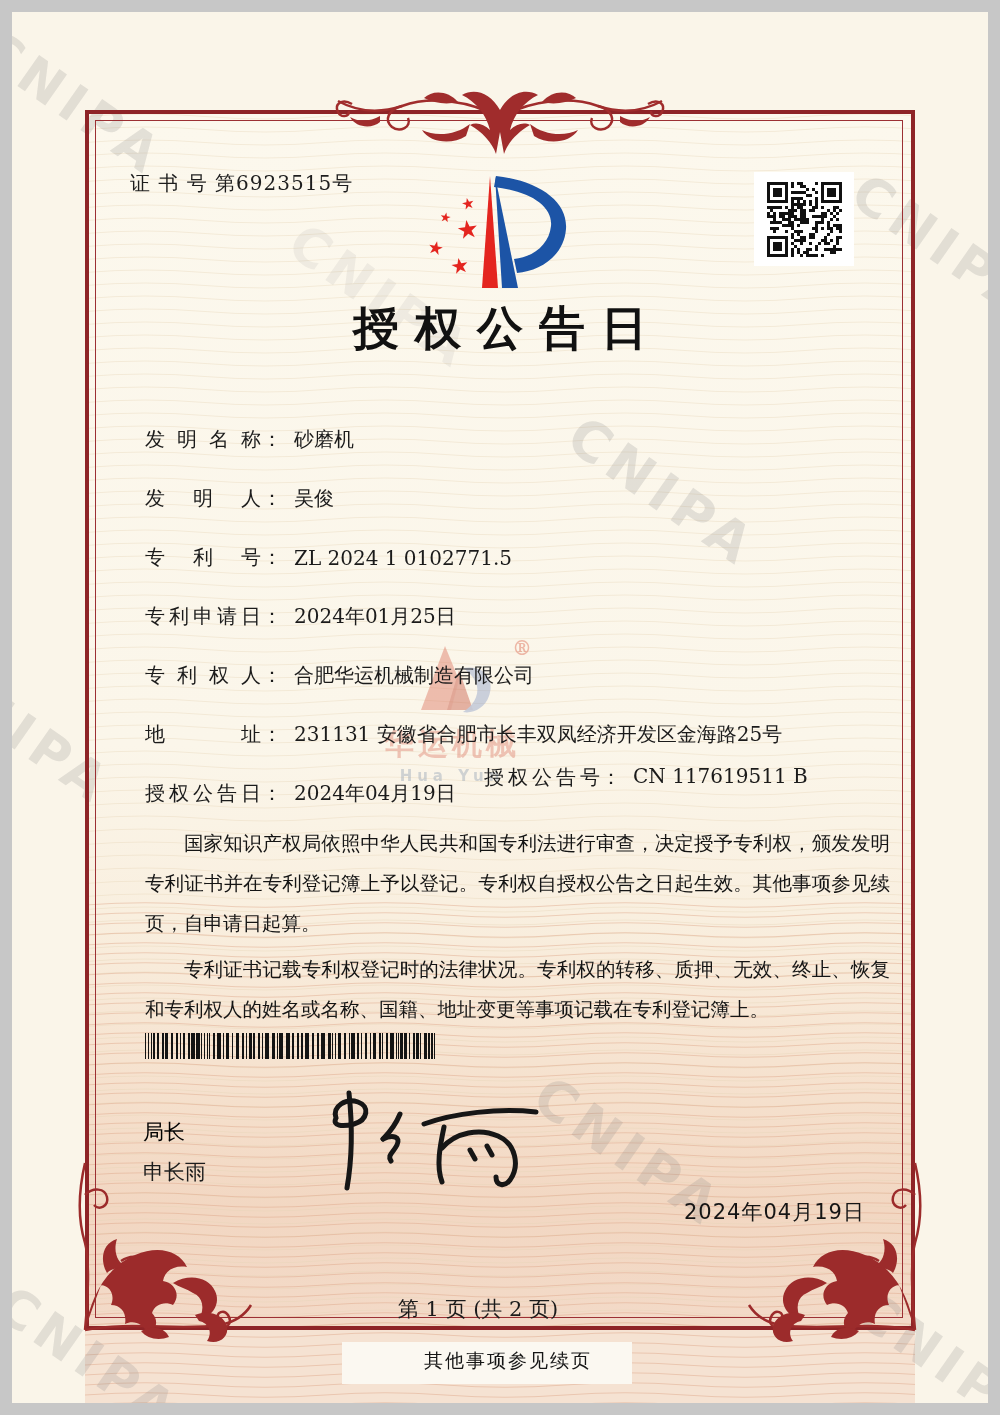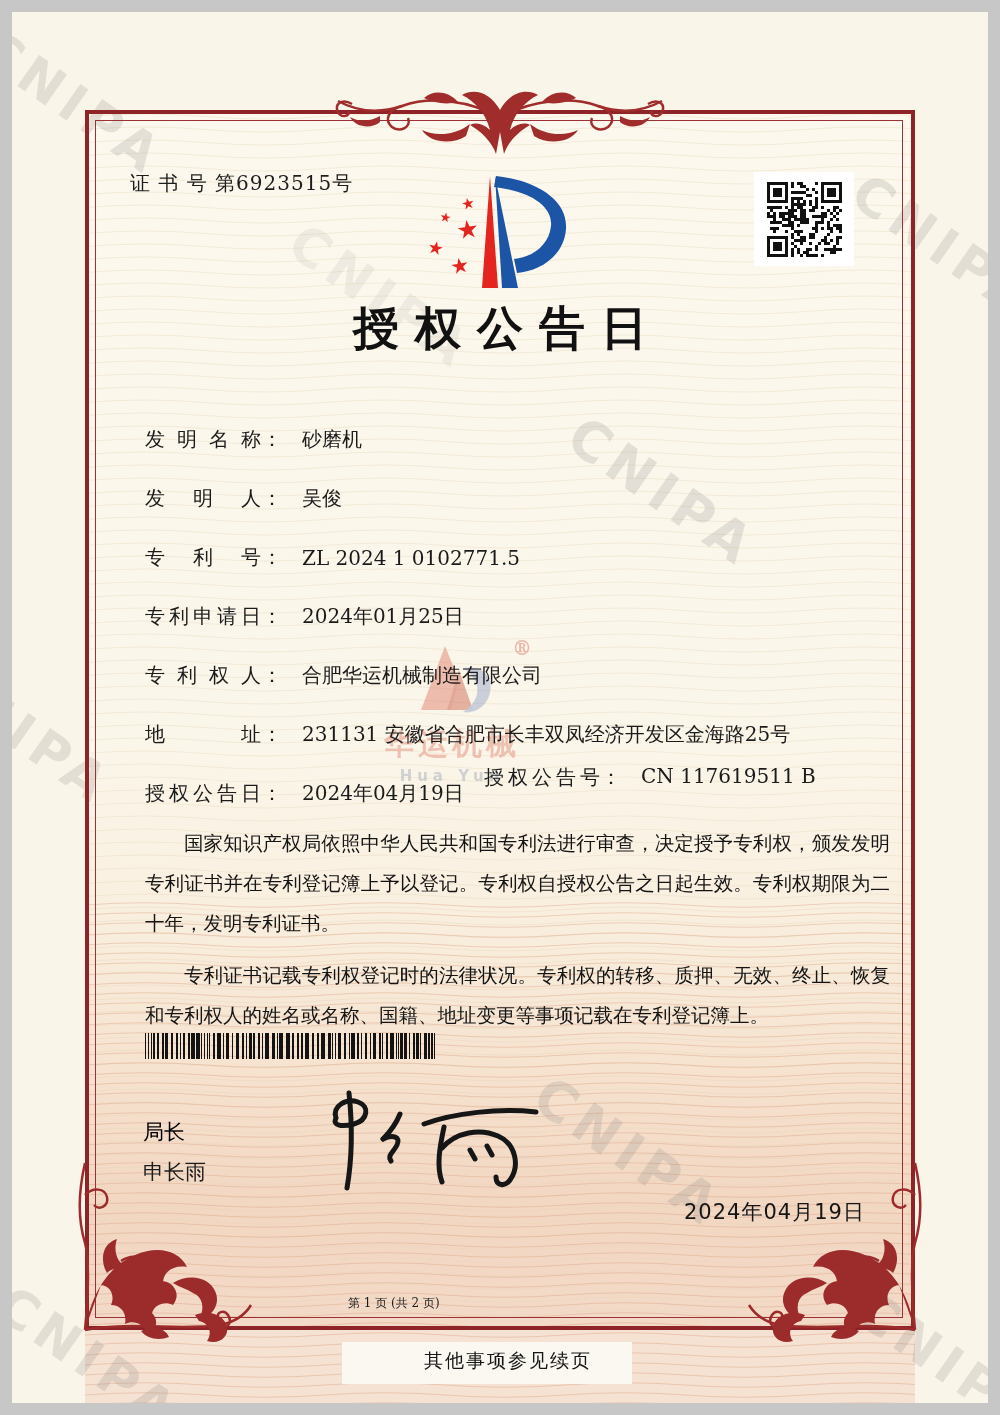--- a/index.html
+++ b/index.html
@@ -31,31 +31,31 @@
   .cert-no{position:absolute;left:118px;top:158px;font-size:20px;color:#1d1d1d;letter-spacing:1px;}
   .logo{position:absolute;left:416px;top:152px;}
   .qr{position:absolute;left:742px;top:160px;width:100px;height:94px;background:#ffffff;}
   .qr svg{position:absolute;left:13px;top:10px;}
   .title{position:absolute;left:73px;top:286px;width:830px;text-align:center;font-size:46px;font-weight:bold;
          color:#111;letter-spacing:16px;padding-left:16px;box-sizing:border-box;}
   .fields{position:absolute;left:133px;top:398px;width:760px;}
   .frow{position:relative;height:59px;display:flex;align-items:center;font-size:20px;color:#1b1b1b;}
   .flabel{display:inline-block;width:116px;text-align:justify;text-align-last:justify;}
   .fcolon{margin-left:1px;}
-  .fvalue{margin-left:20px;white-space:nowrap;}
+  .fvalue{margin-left:12px;white-space:nowrap;}
   .fgroup2{position:absolute;left:339px;top:0;height:59px;display:flex;align-items:flex-start;}
   .paras{position:absolute;left:133px;top:812px;width:745px;font-size:19.5px;line-height:40px;color:#141414;text-align:justify;}
   .paras p{margin:0;text-indent:2em;}
-  .paras p + p{margin-top:12px;}
+  .paras p + p{margin-top:6px;}
   .barcode{position:absolute;left:133px;top:1021px;}
   .director-title{position:absolute;left:131px;top:1106px;font-size:21px;color:#000000;font-family:"DejaVu Sans","Liberation Sans",sans-serif;}
   .director-name{position:absolute;left:131px;top:1146px;font-size:21px;color:#1c1c1c;font-family:"DejaVu Sans","Liberation Sans",sans-serif;}
   .signature{position:absolute;left:290px;top:1076px;}
   .issue-date{position:absolute;left:672px;top:1186px;font-size:21px;color:#151515;font-family:"DejaVu Sans","Liberation Sans",sans-serif;letter-spacing:1px;}
-  .page-indicator{position:absolute;left:336px;top:1283px;width:260px;font-size:12px;color:#1b1b1b;}
+  .page-indicator{position:absolute;left:336px;top:1283px;width:260px;text-align:center;font-size:21px;color:#1b1b1b;}
   .footer-note{position:absolute;left:330px;top:1336px;width:332px;text-align:center;font-size:19px;color:#161616;letter-spacing:2px;}
 
   .ornament{position:absolute;}
 </style>
 </head>
 <body>
 
 <div class="stage">
   <div class="page">
 
@@ -519,21 +519,21 @@
         <span class="fvalue">2024年04月19日</span>
         <span class="fgroup2">
           <span class="flabel">授权公告号</span>
             <span class="fcolon">：</span>
           <span class="fvalue">CN 117619511 B</span>
         </span>
       </div>
     </div>
 
     <div class="paras">
-      <p>国家知识产权局依照中华人民共和国专利法进行审查，决定授予专利权，颁发发明专利证书并在专利登记簿上予以登记。专利权自授权公告之日起生效。专利权期限为二十年，发明专利证书。</p>
+      <p>国家知识产权局依照中华人民共和国专利法进行审查，决定授予专利权，颁发发明专利证书并在专利登记簿上予以登记。专利权自授权公告之日起生效。其他事项参见续页，自申请日起算。</p>
       <p>专利证书记载专利权登记时的法律状况。专利权的转移、质押、无效、终止、恢复和专利权人的姓名或名称、国籍、地址变更等事项记载在专利登记簿上。</p>
     </div>
 
     <svg id="barcode" class="barcode" width="296" height="26">
         <rect x="0" y="0" width="1" height="26" fill="#131313"></rect>
         <rect x="3" y="0" width="1" height="26" fill="#131313"></rect>
         <rect x="6" y="0" width="1" height="26" fill="#131313"></rect>
         <rect x="8" y="0" width="2" height="26" fill="#131313"></rect>
         <rect x="12" y="0" width="2" height="26" fill="#131313"></rect>
         <rect x="17" y="0" width="2" height="26" fill="#131313"></rect>

